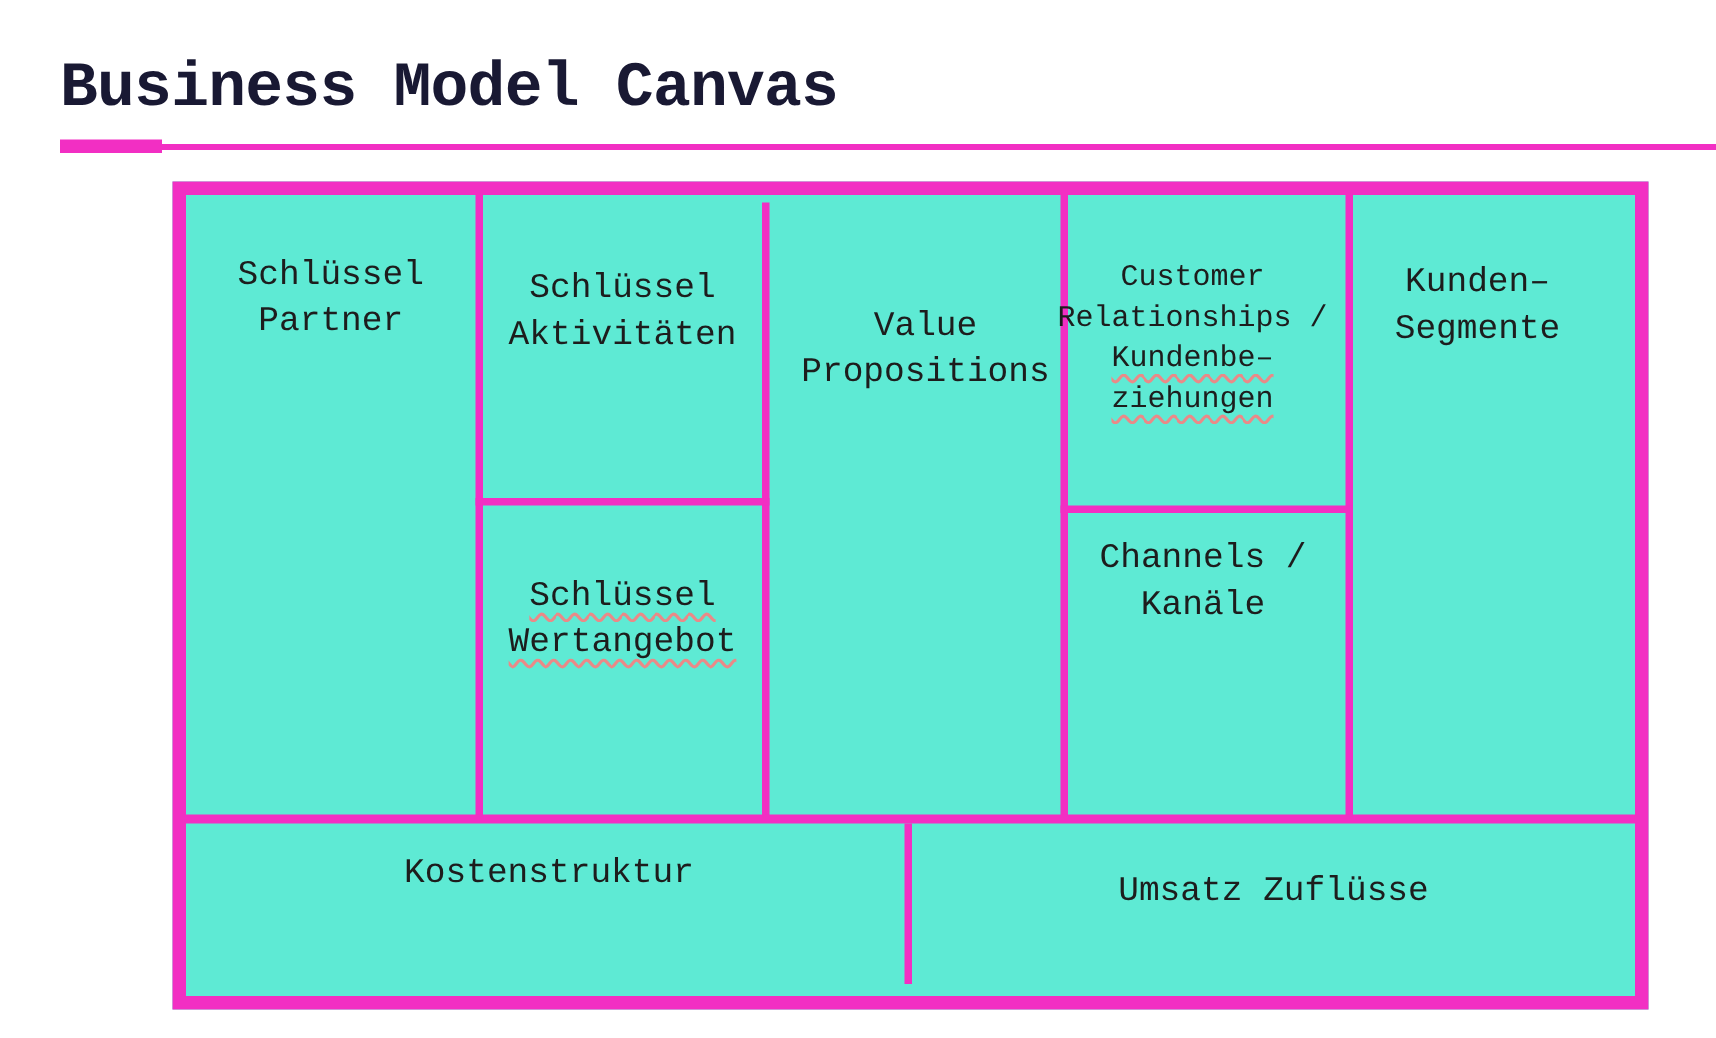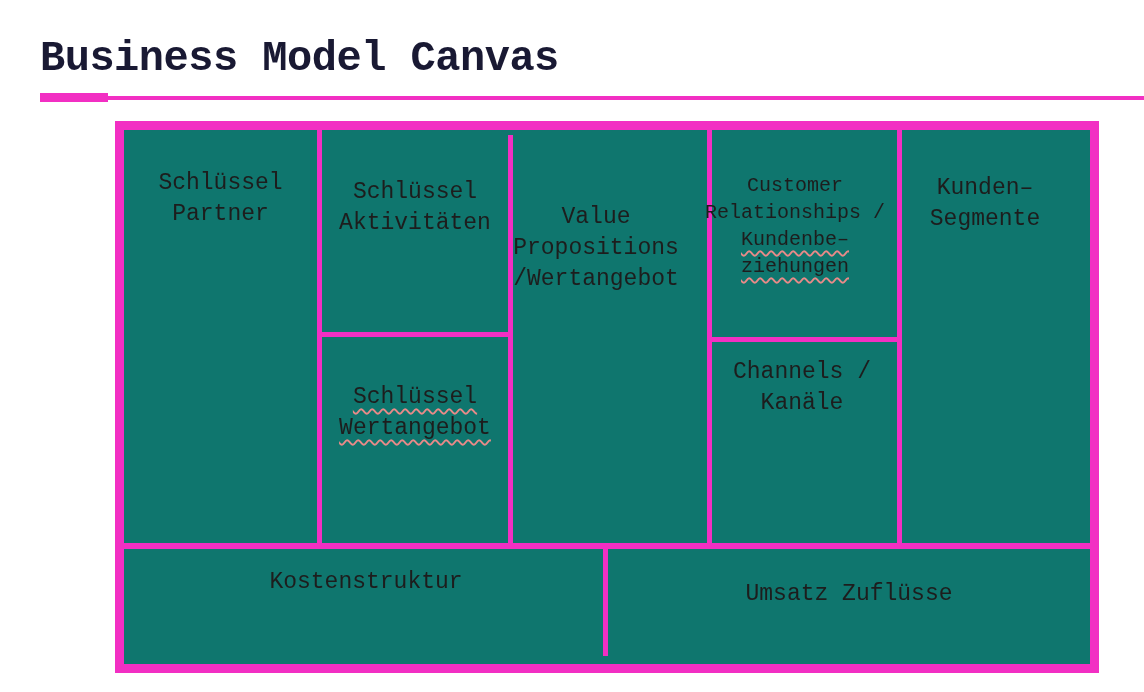--- a/index.html
+++ b/index.html
@@ -11,40 +11,40 @@
   }
   .title {
     position:absolute; left:40px; top:34px; font-size:42px; line-height:50px;
     font-weight:bold; letter-spacing:-0.5px; color:var(--title-color,#191933);
   }
   .rule-thin  { position:absolute; left:42px;  top:96px; width:1102px; height:4px; background:var(--accent,#f22fc3); }
   .rule-thick { position:absolute; left:40px;  top:93px; width:68px;   height:9px; background:var(--accent,#f22fc3); }
 
   .canvas {
     position:absolute; left:115px; top:121px; width:984px; height:552px;
-    border:9px solid var(--accent,#f22fc3); background:#0f766e;
+    border:9px solid var(--accent,#f22fc3); background:#5eead4;
   }
   .dv { position:absolute; background:var(--accent,#f22fc3); }
   
   .v1 { left:193px; top:0;    width:5px; height:416px; }
   .v2 { left:384px; top:5px;  width:5px; height:411px; }
   .v3 { left:583px; top:0;    width:5px; height:416px; }
   .v4 { left:773px; top:0;    width:5px; height:416px; }
   .v5 { left:479px; top:419px;width:5px; height:107px; }
   
   .h1 { left:193px; top:202px; width:196px; height:5px; }
   .h2 { left:583px; top:207px; width:195px; height:5px; }
   .h3 { left:0;     top:413px; width:966px; height:6px; }
 
   .cell { position:absolute; text-align:center; font-size:23px; line-height:31px; color:var(--text-color,#1d1d1d); }
   .cell .line { white-space:nowrap; }
   .c-partner   { left:0;     top:38px;  width:193px; }
   .c-activities{ left:198px; top:47px;  width:186px; }
   .c-resources { left:198px; top:252px; width:186px; }
-  .c-value     { left:375px; top:72px;  width:194px; }
+  .c-value     { left:396px; top:72px;  width:194px; }
   .c-customer  { left:573px; top:42px;  width:196px; font-size:20px; line-height:27px; }
   .c-channels  { left:583px; top:227px; width:190px; }
   .c-segments  { left:762px; top:43px;  width:198px; }
   .c-cost      { left:0;     top:437px; width:484px; }
   .c-revenue   { left:484px; top:449px; width:482px; }
 
   .wavy {
     text-decoration-line:underline;
     text-decoration-style:wavy;
     text-decoration-color:var(--squiggle,#e98a88);
@@ -83,21 +83,20 @@
     </div>
 
     <div class="cell c-resources">
       <div class="line"><span class="wavy">Schlüssel</span></div>
       <div class="line"><span class="wavy">Wertangebot</span></div>
     </div>
 
     <div class="cell c-value">
       <div class="line">Value</div>
       <div class="line">Propositions</div>
-      <div class="line">/Wertangebot</div>
     </div>
 
     <div class="cell c-channels">
       <div class="line">Channels /</div>
       <div class="line">Kanäle</div>
     </div>
 
     <div class="cell c-customer">
       <div class="line">Customer</div>
       <div class="line">Relationships /</div>

